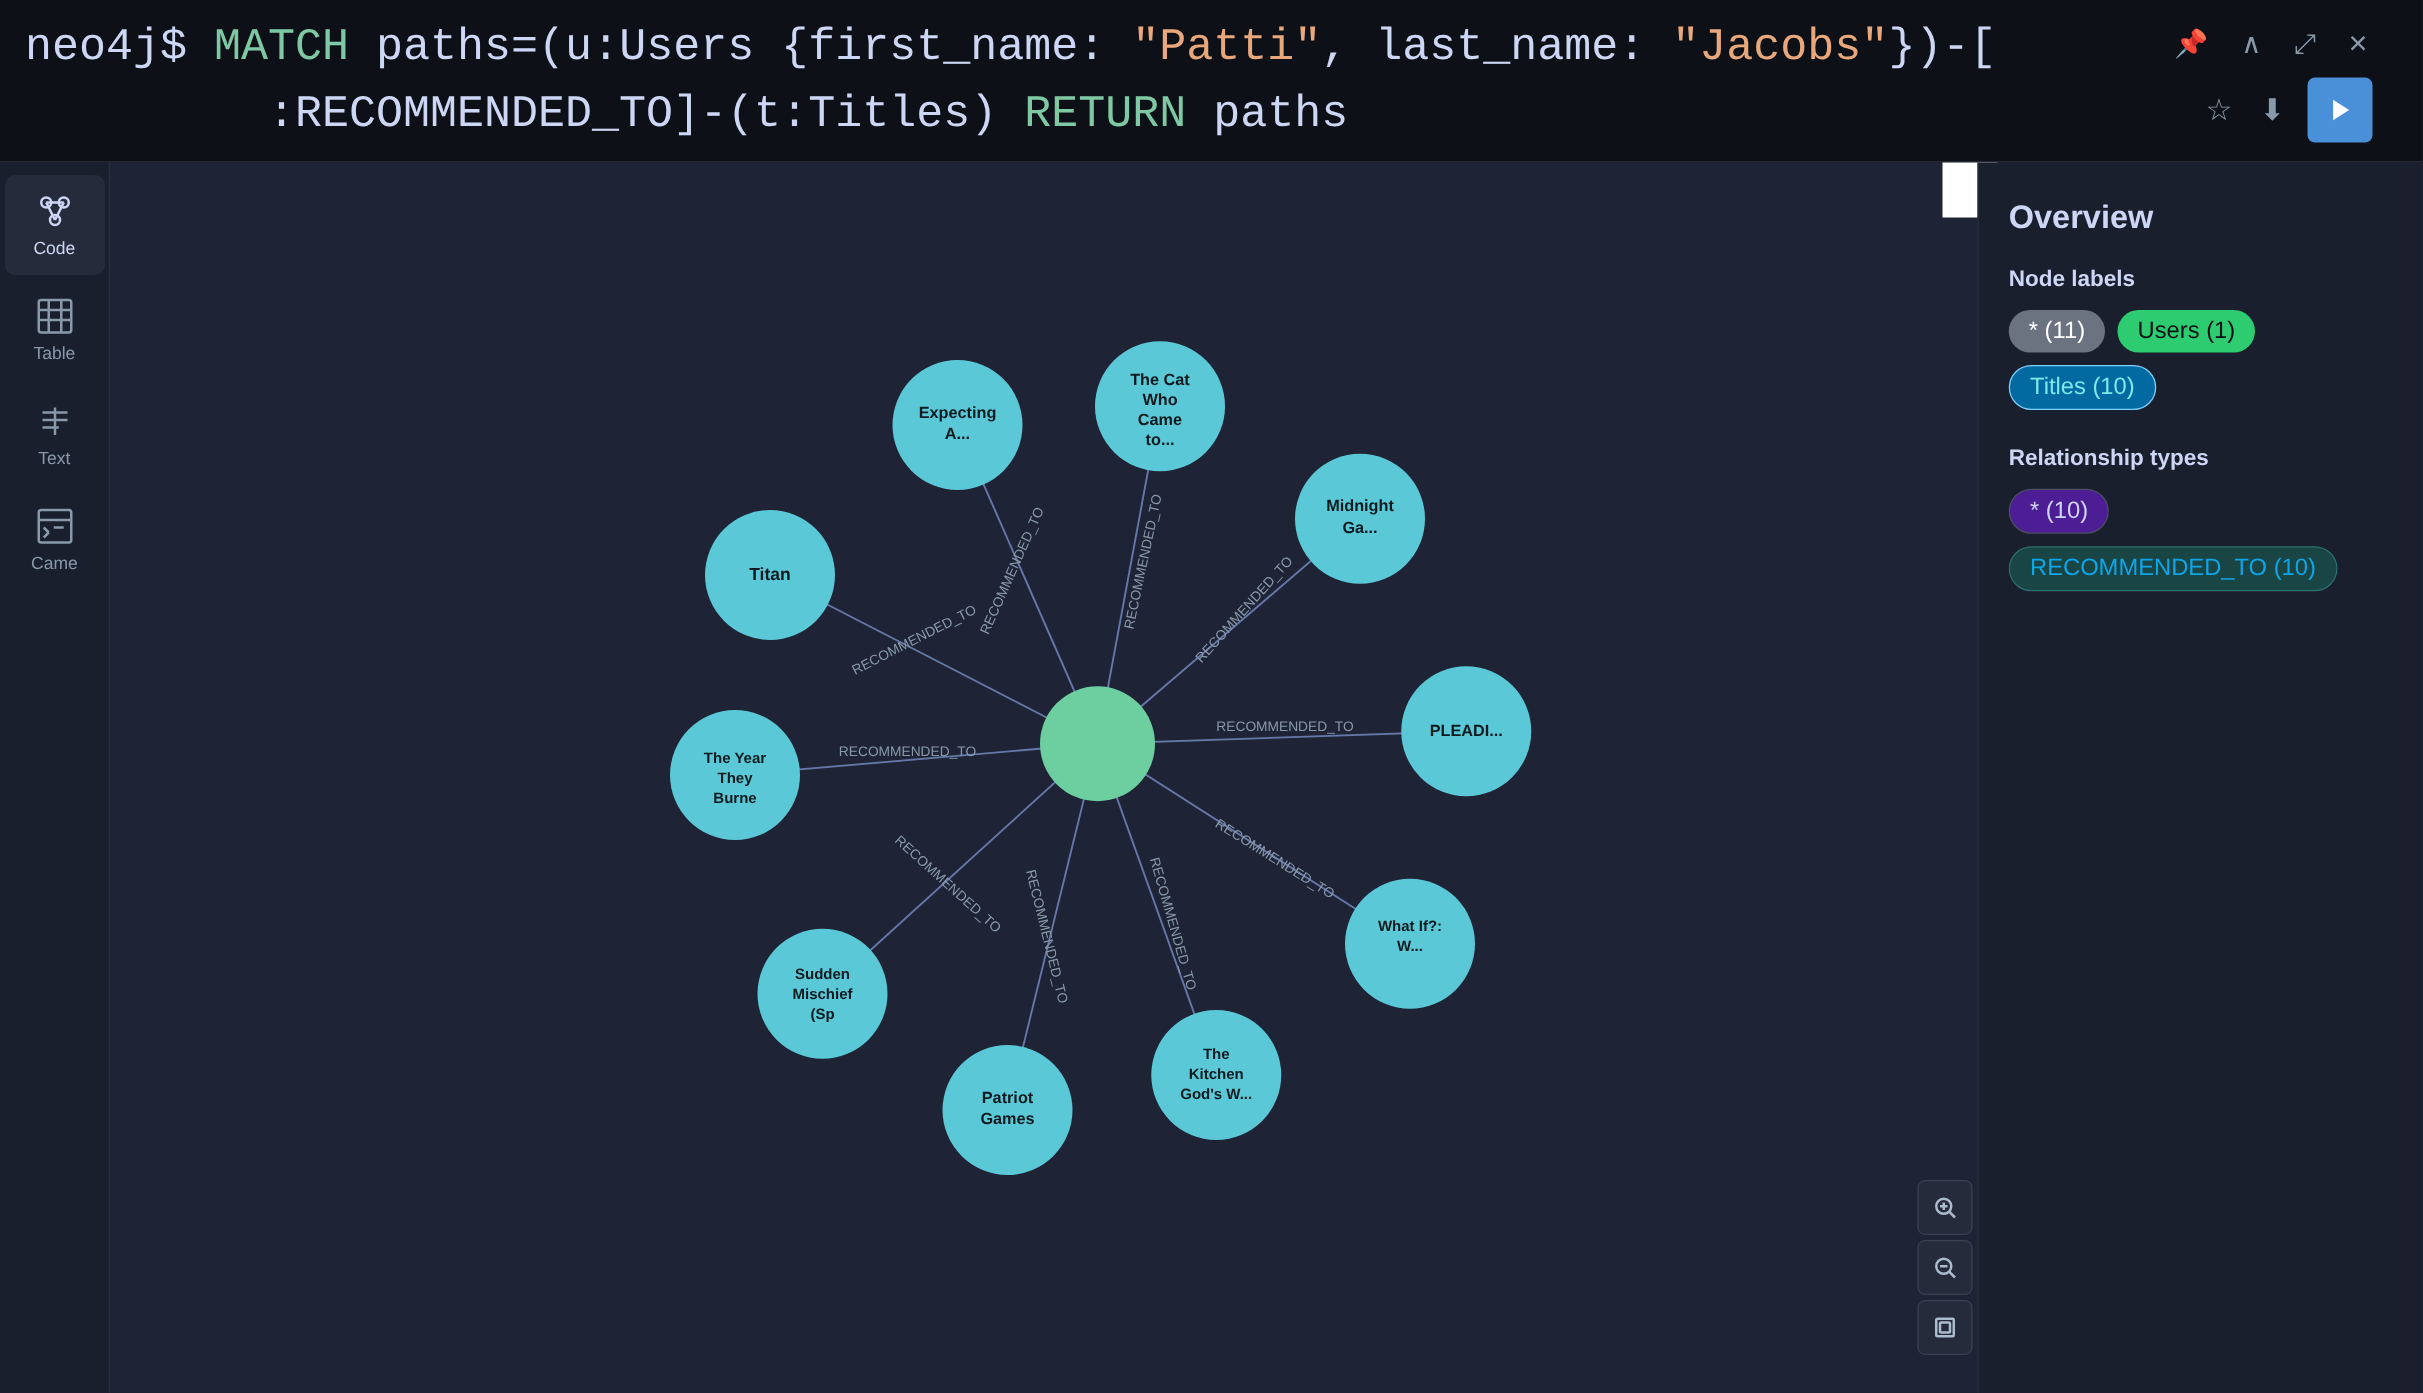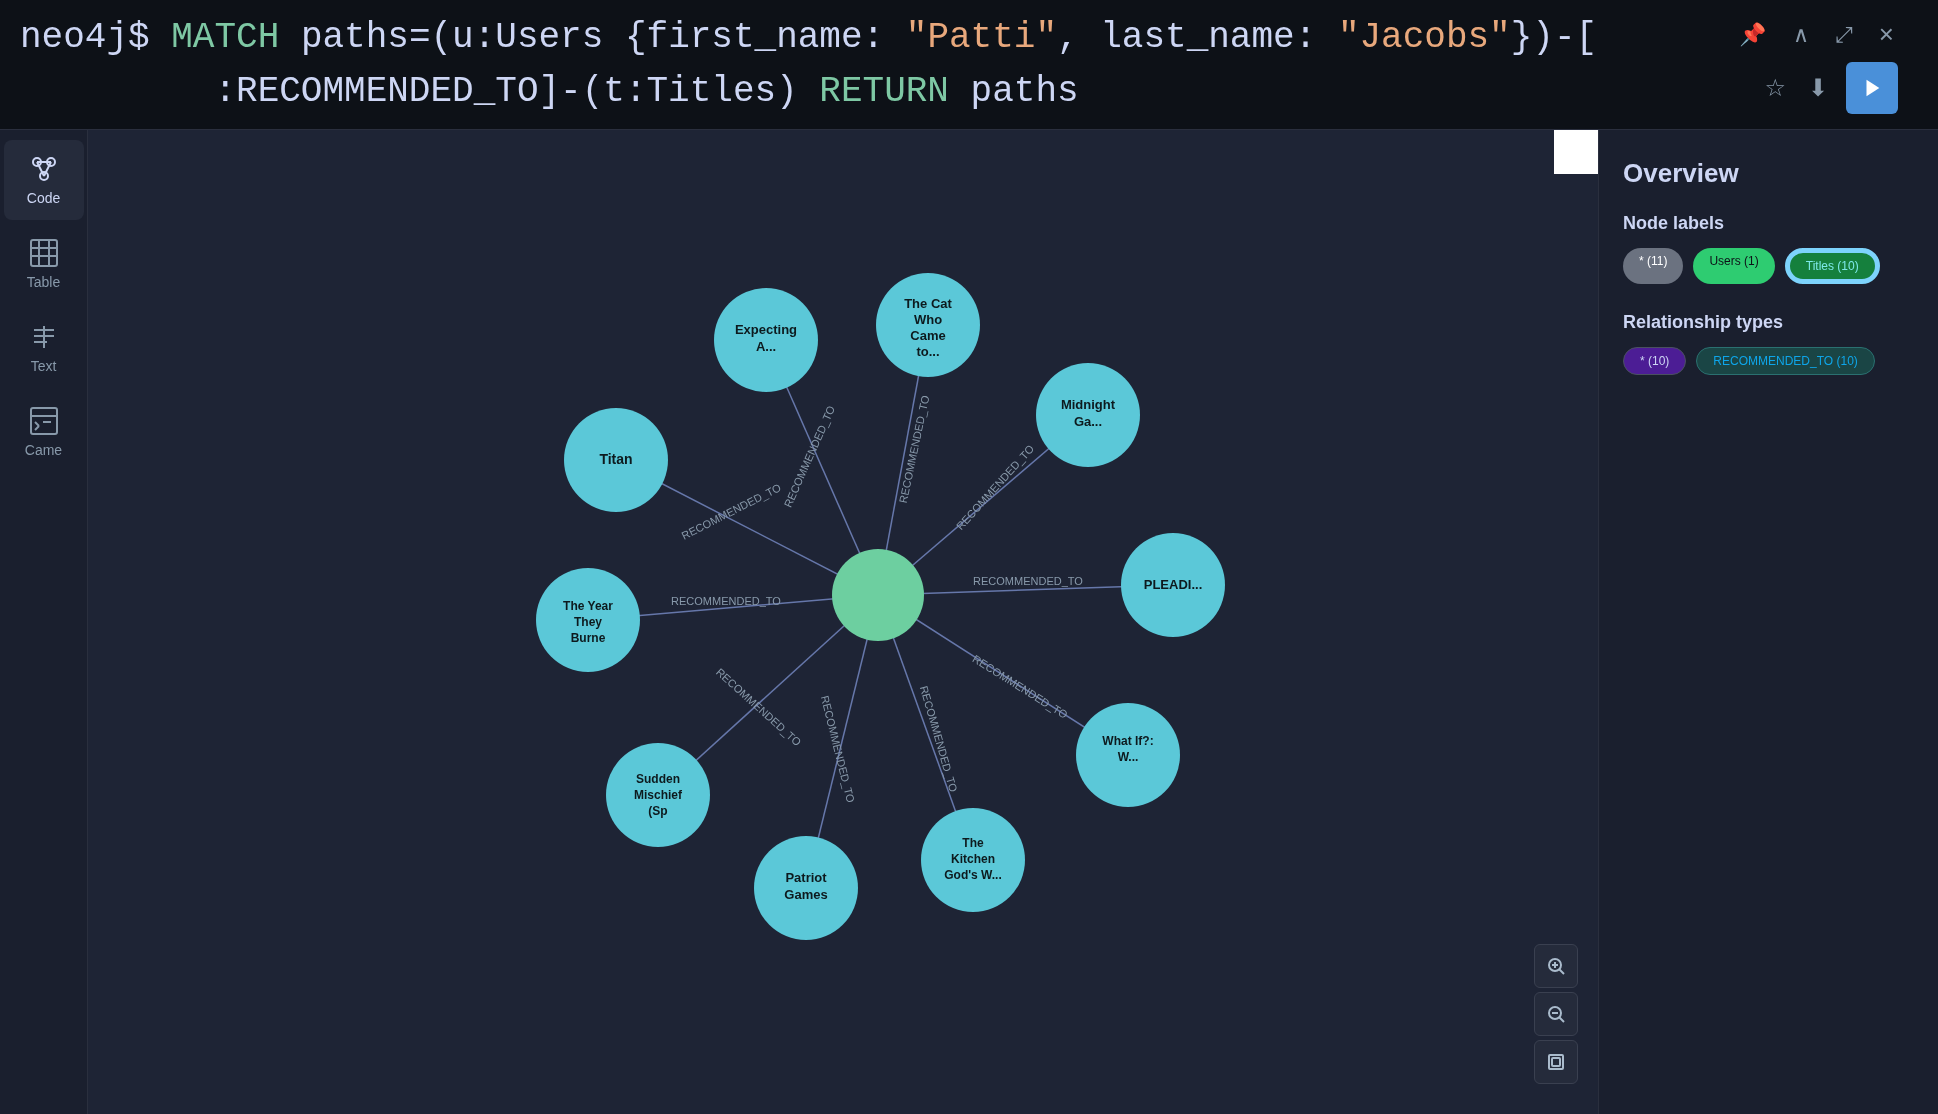--- a/index.html
+++ b/index.html
@@ -140,21 +140,21 @@
       display: flex;
       align-items: center;
       justify-content: center;
       cursor: pointer;
     }
 
     
     .overview-panel {
       position: absolute;
       top: 130px;
-      right: 0;
+      right: 16px;
       width: 340px;
       bottom: 0;
       background: #1a1f2e;
       border-left: 1px solid #2a2f3e;
       padding: 28px 24px;
     }
     .overview-title {
       font-size: 26px;
       font-weight: 600;
       color: #cdd6f4;
@@ -168,36 +168,36 @@
     }
     .badges-row {
       display: flex;
       gap: 10px;
       flex-wrap: wrap;
       margin-bottom: 28px;
     }
     .badge {
       padding: 6px 16px;
       border-radius: 20px;
-      font-size: 12px;
+      font-size: 19px;
       font-weight: 500;
       cursor: pointer;
     }
     .badge-gray {
       background: #6b7280;
       color: white;
     }
     .badge-green {
       background: #2ecc71;
       color: #0d1117;
     }
     .badge-teal {
-      background: #15803d;
+      background: #0369a1;
       color: #7de8e8;
-      border: 5px solid #7dd3fc;
+      border: 1px solid #7dd3fc;
     }
     .badge-dark {
       background: #4c1d95;
       color: #cdd6f4;
       border: 1px solid #4a5060;
     }
     .badge-dark-teal {
       background: #1a4545;
       color: #0ea5e9;
       border: 1px solid #2a7070;

